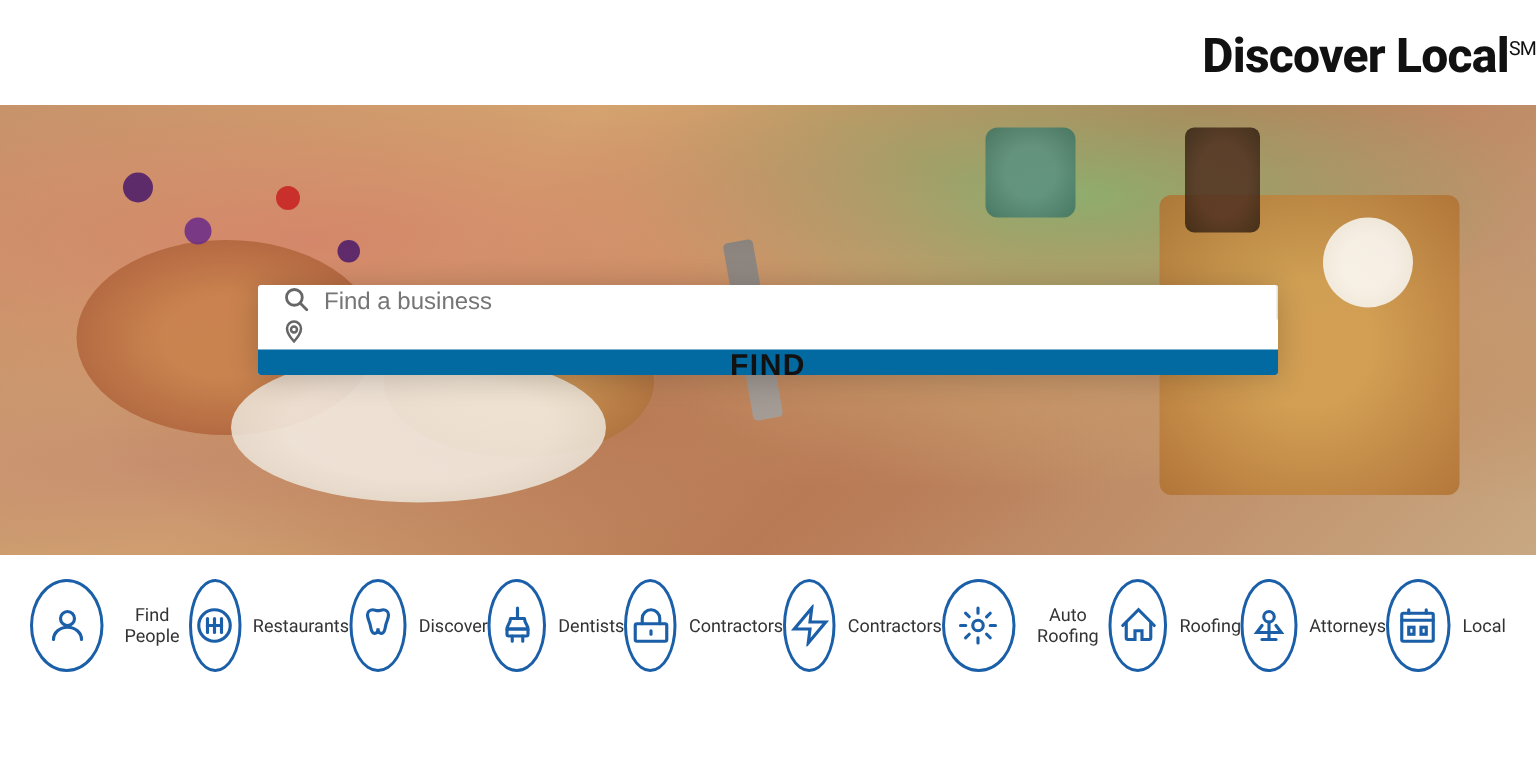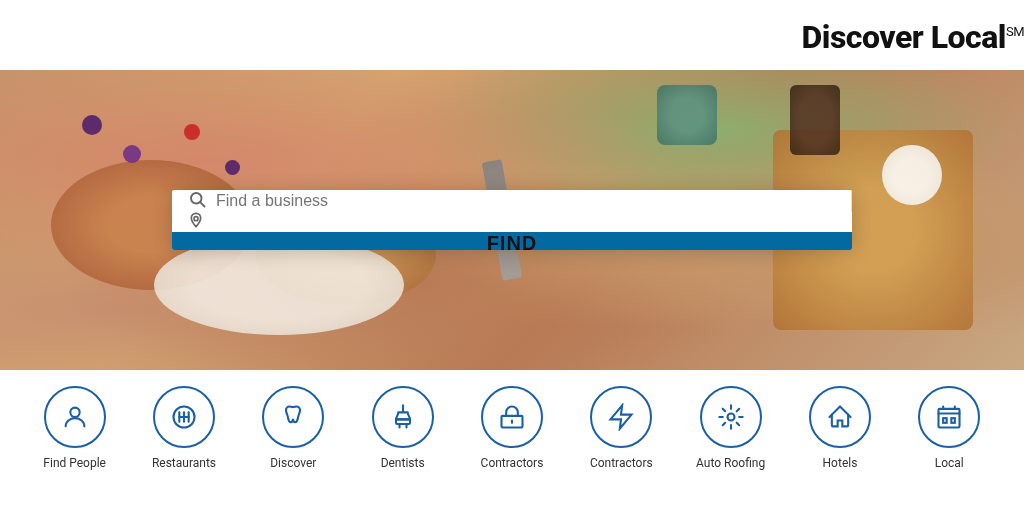--- a/index.html
+++ b/index.html
@@ -140,21 +140,21 @@
     
     .categories {
       display: flex;
       justify-content: space-around;
       align-items: center;
       padding: 16px 20px 10px;
       background: #fff;
     }
     .category-item {
       display: flex;
-      flex-direction: column;
+      flex-direction: row;
       align-items: center;
       gap: 8px;
       cursor: pointer;
       min-width: 80px;
     }
     .category-icon-circle {
       width: 62px;
       height: 62px;
       border-radius: 50%;
       border: 2px solid #1a5fa8;
@@ -286,21 +286,32 @@
       </div>
       <span class="category-label">Auto Roofing</span>
     </div>
     <div class="category-item">
       <div class="category-icon-circle">
         <svg width="28" height="28" viewBox="0 0 24 24" fill="none" stroke="#1a5fa8" stroke-width="1.8" stroke-linecap="round">
           <path d="M3 12L12 3l9 9"></path>
           <path d="M5 10v9a1 1 0 001 1h4v-5h4v5h4a1 1 0 001-1v-9"></path>
         </svg>
       </div>
-      <span class="category-label">Hotels</span>
+      <span class="category-label">Roofing</span>
+    </div>
+    <div class="category-item">
+      <div class="category-icon-circle">
+        <svg width="28" height="28" viewBox="0 0 24 24" fill="none" stroke="#1a5fa8" stroke-width="1.8" stroke-linecap="round">
+          <circle cx="12" cy="7" r="3"></circle>
+          <path d="M8 12l-3 4h14l-3-4"></path>
+          <line x1="12" y1="10" x2="12" y2="20"></line>
+          <line x1="8" y1="20" x2="16" y2="20"></line>
+        </svg>
+      </div>
+      <span class="category-label">Attorneys</span>
     </div>
     <div class="category-item">
       <div class="category-icon-circle">
         <svg width="28" height="28" viewBox="0 0 24 24" fill="none" stroke="#1a5fa8" stroke-width="1.8" stroke-linecap="round">
           <rect x="3" y="5" width="18" height="16" rx="1"></rect>
           <path d="M3 9h18"></path>
           <path d="M7 5V3M17 5V3"></path>
           <rect x="7" y="13" width="3" height="4"></rect>
           <rect x="14" y="13" width="3" height="4"></rect>
         </svg>

